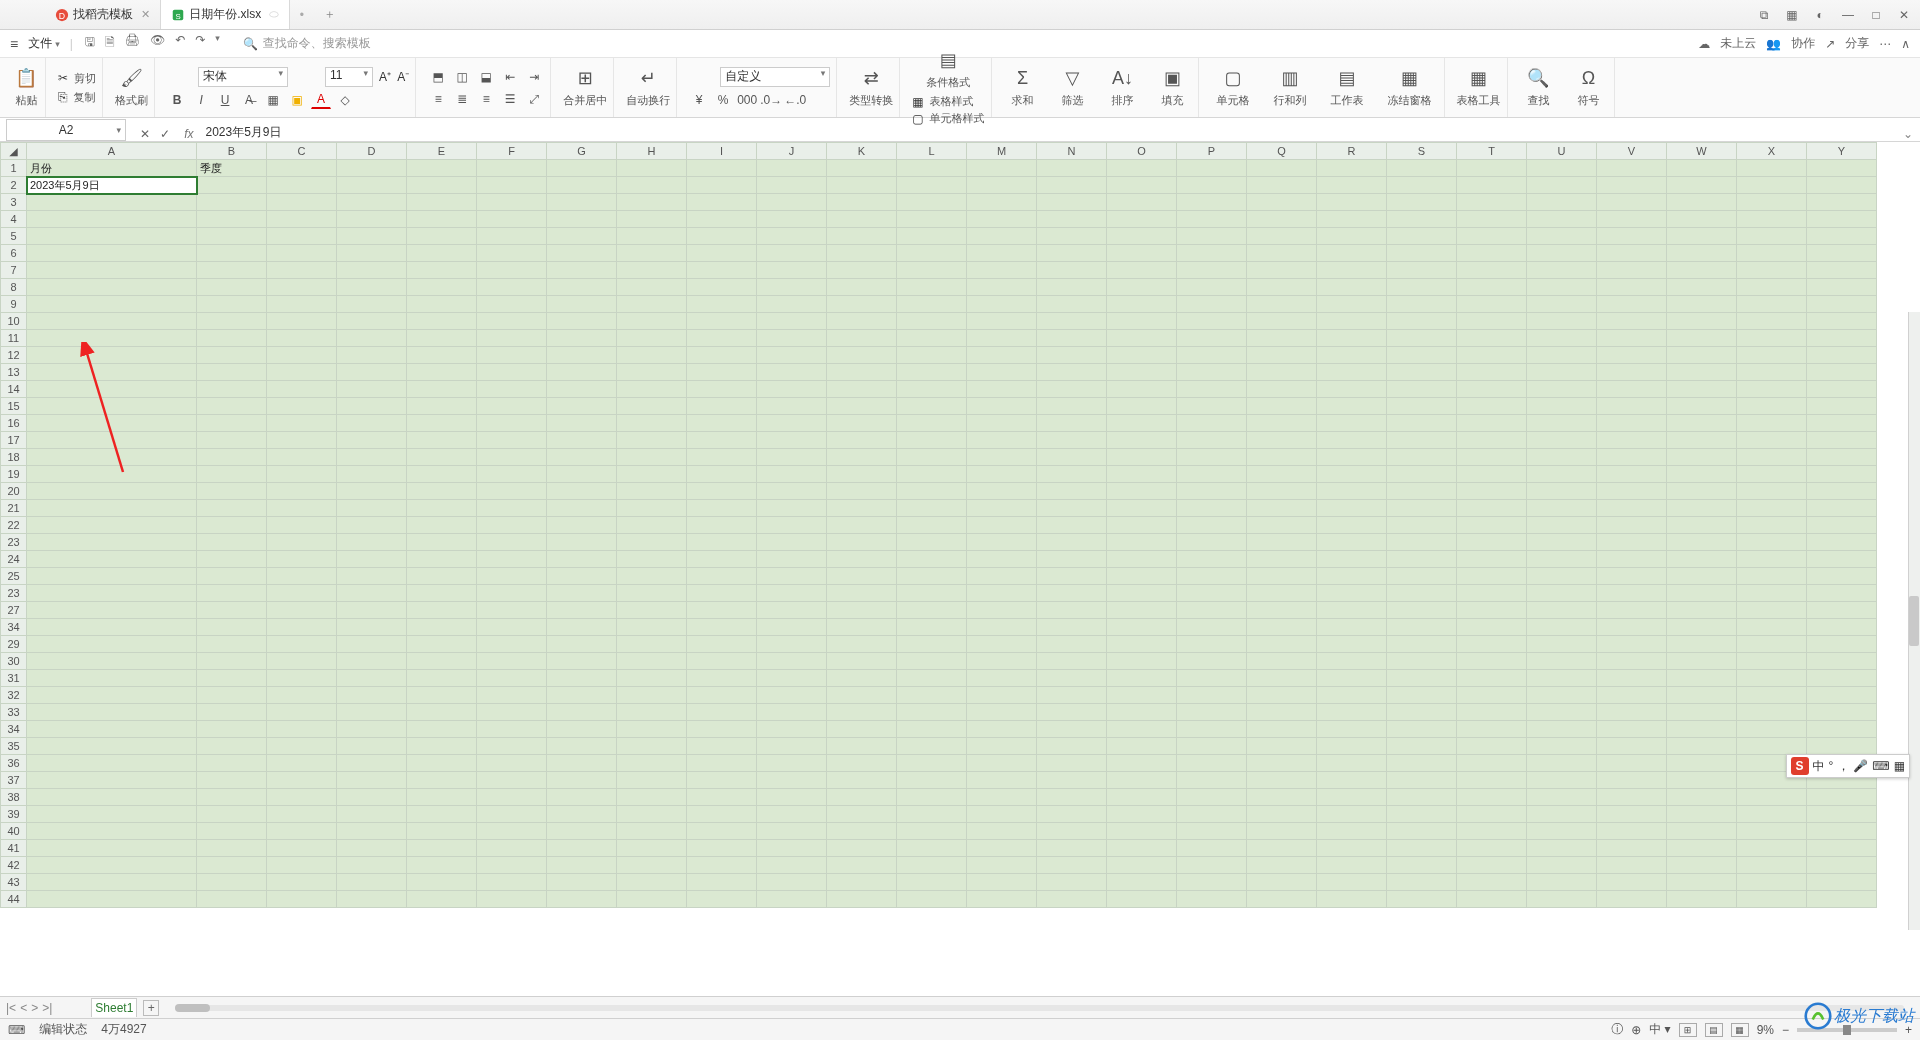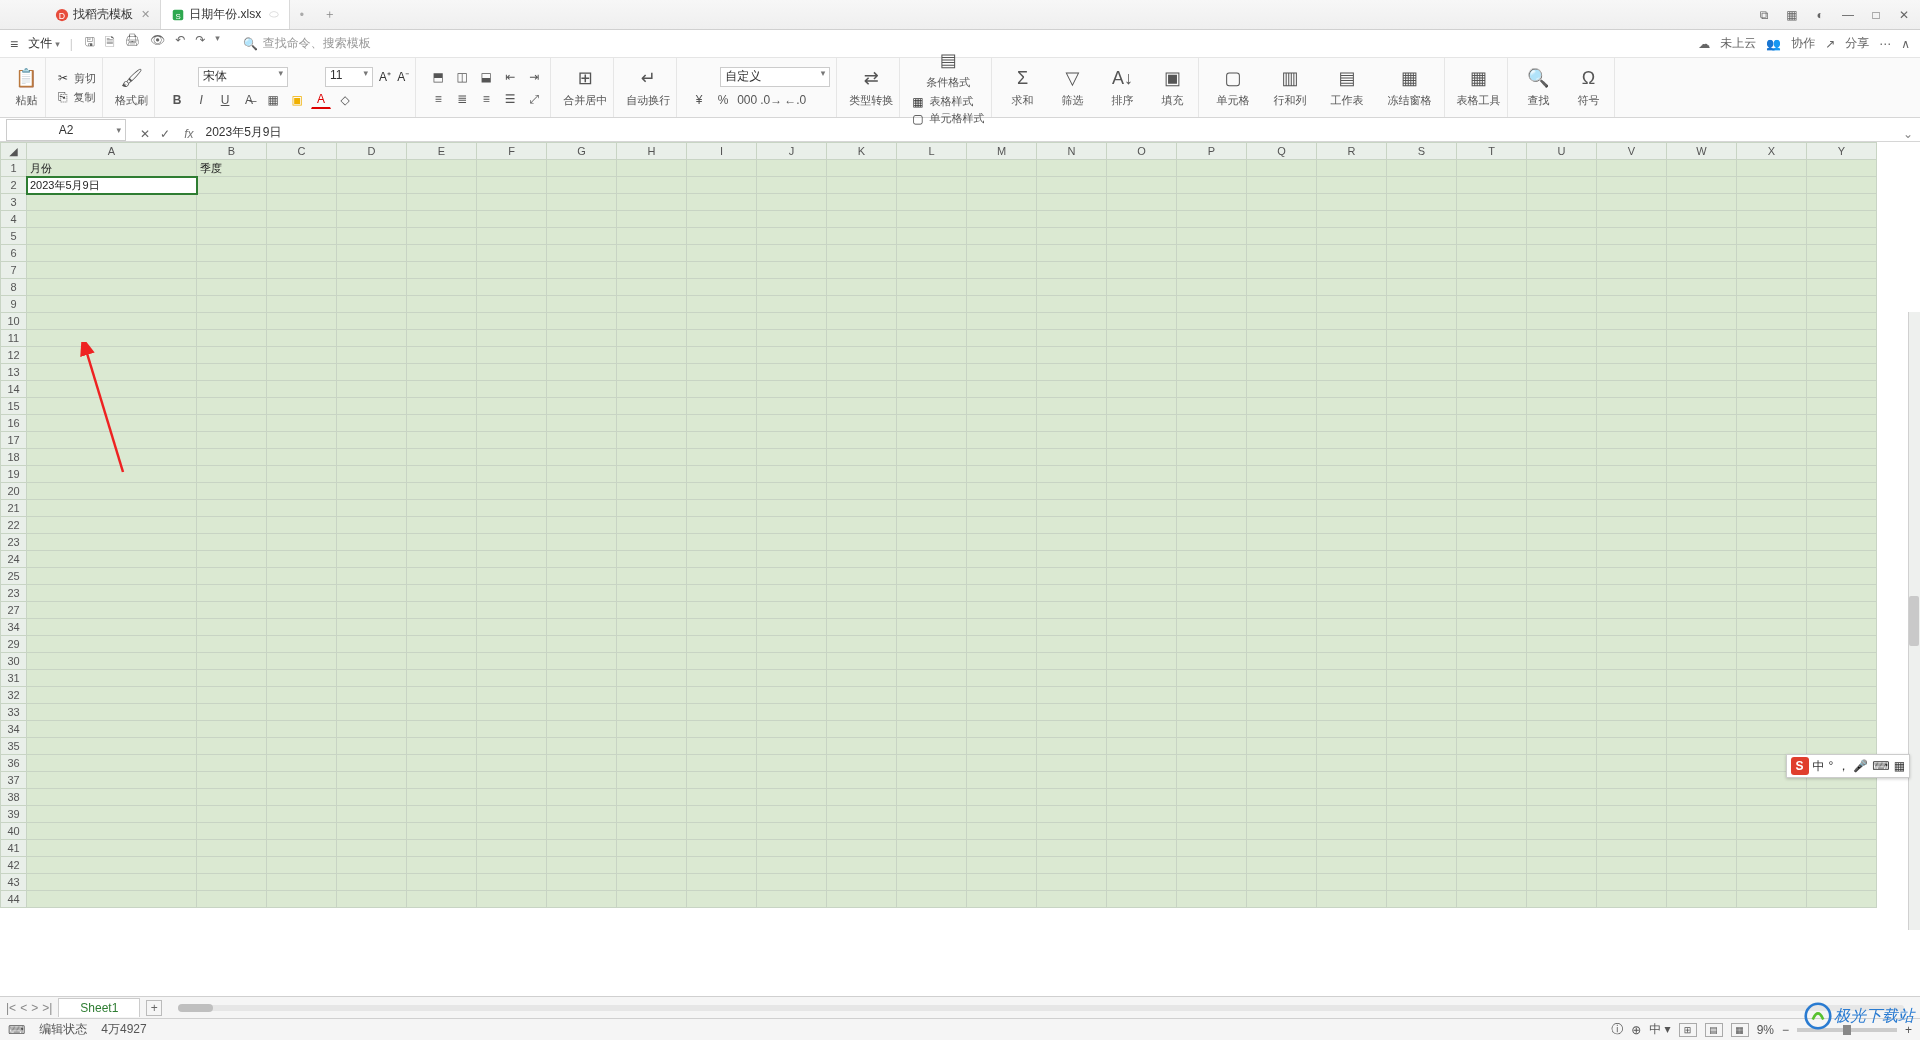--- a/index.html
+++ b/index.html
@@ -55,21 +55,21 @@
   td { padding:0 3px; text-align:left; color:#222; }
   td.selected { background:#fff !important; outline:2px solid #2e7d32; outline-offset:-1px; }
   th.colA { background:#d2e3c8; }
   th.row1h, th.row2h { background:#d2e3c8; }
   
   .arrow-anno { position:absolute; left:78px; top:200px; pointer-events:none; }
   
   .sheettabs { height:22px; border-top:1px solid #d0d0d0; display:flex; align-items:center; padding:0 6px; gap:6px; background:#f5f5f5; }
   .navset { display:flex; gap:4px; color:#888; }
   .navset span{ cursor:pointer; }
-  .sheet-tab { padding:2px 21px; background:#fff; border:1px solid #ccc; border-bottom:none; color:#2e7d32; cursor:pointer; }
+  .sheet-tab { padding:2px 3px; background:#fff; border:1px solid #ccc; border-bottom:none; color:#2e7d32; cursor:pointer;margin-left:33px; }
   .add-sheet { width:16px; height:16px; border:1px solid #bbb; text-align:center; line-height:14px; cursor:pointer; color:#666; }
   .hscroll { flex:1; height:12px; margin:0 10px; position:relative; }
   .hscroll .track { position:absolute; left:0; right:0; top:3px; height:6px; background:#e6e6e6; border-radius:3px; }
   .hscroll .thumb { position:absolute; left:0; width:35px; top:2px; height:8px; background:#bfbfbf; border-radius:4px; }
   
   .status { height:22px; border-top:1px solid #d0d0d0; display:flex; align-items:center; padding:0 8px; gap:14px; background:#f5f5f5; color:#555; }
   .status-right { margin-left:auto; display:flex; align-items:center; gap:8px; }
   .viewbtn { width:18px; height:14px; border:1px solid #aaa; cursor:pointer; display:flex; align-items:center; justify-content:center; font-size:9px; }
   .zoom-track { width:100px; height:4px; background:#ccc; position:relative; }
   .zoom-thumb { width:8px; height:10px; background:#888; position:absolute; left:46px; top:-3px; }

